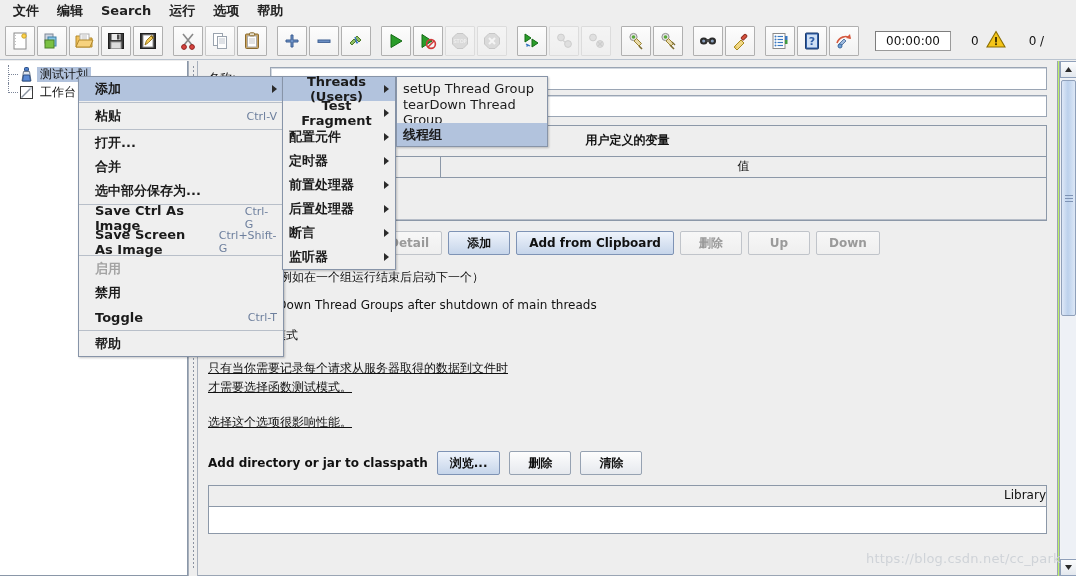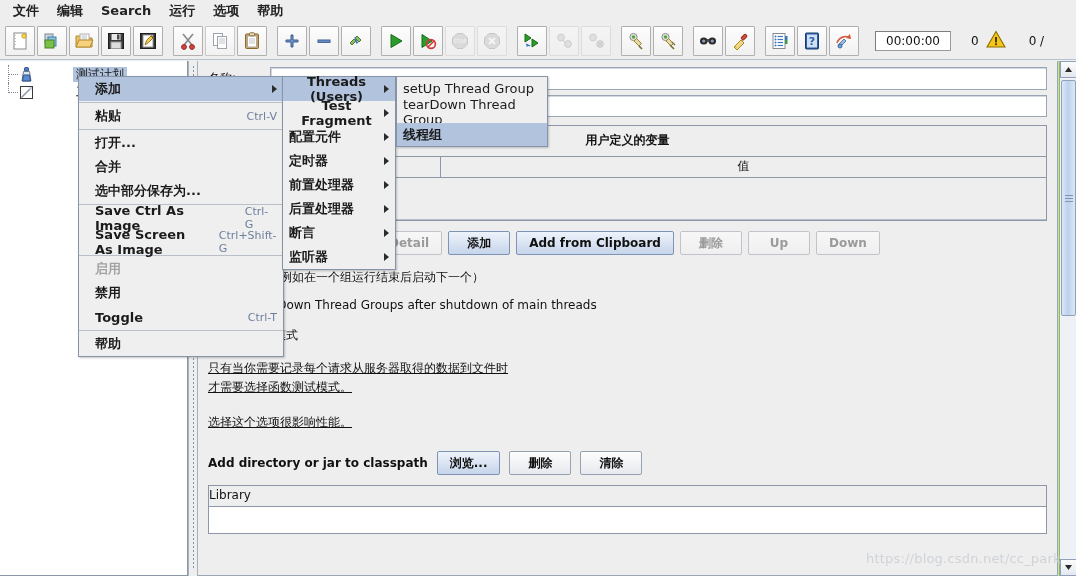--- a/index.html
+++ b/index.html
@@ -61,21 +61,21 @@
   .ratio { margin-left: 22px; font-size: 12px; color: #111; white-space: nowrap; }
 
   
   #leftpane {
     position: absolute; left: 0; top: 61px; width: 188px; height: 515px;
     background: #ffffff;
     border: 1px solid #8a97a8;
     border-top: none; border-left: none;
   }
   #treeroot { padding: 4px 0 0 4px; }
-  .tree-row { display: flex; align-items: center; height: 18px; padding-left: 14px; position: relative; gap: 36px; }
+  .tree-row { display: flex; align-items: center; height: 18px; padding-left: 14px; position: relative; }
   .tree-elbow {
     position: absolute; left: 4px; top: 0; width: 10px; height: 100%;
     border-left: 1px dotted #7b8598;
   }
   .tree-elbow::after {
     content: ""; position: absolute; left: 0; top: 9px; width: 9px;
     border-top: 1px dotted #7b8598;
   }
   .tree-elbow.last { height: 10px; }
   .tree-label { font-size: 12px; padding: 0 3px; line-height: 15px; color: #111; }
@@ -152,21 +152,21 @@
 
   .note { padding: 2px 0 0 10px; font-size: 12px; color: #111; line-height: 17px; text-decoration: underline; }
   .note.gap { padding-top: 18px; }
 
   .cp-row { display: flex; align-items: center; gap: 9px; padding: 20px 0 0 10px; }
   .cp-label { font-size: 12px; font-weight: bold; color: #111; }
 
   .lib-panel { margin: 10px 10px 0 10px; border: 1px solid #8c98a8; background: #eeeeee; }
   .lib-head {
     height: 21px; border-bottom: 1px solid #8c98a8;
-    font-size: 12px; color: #111; text-align: left; line-height: 19px;
+    font-size: 12px; color: #111; text-align: right; line-height: 19px;
   }
   .lib-body { height: 26px; background: #ffffff; }
 
   
   #vscroll {
     position: absolute; right: 0; top: 61px; width: 17px; height: 515px;
     background: #f1f3f6; border-left: 1px solid #9aa5b4;
   }
   .sb-arrow {
     position: absolute; left: 0; width: 17px; height: 17px;

